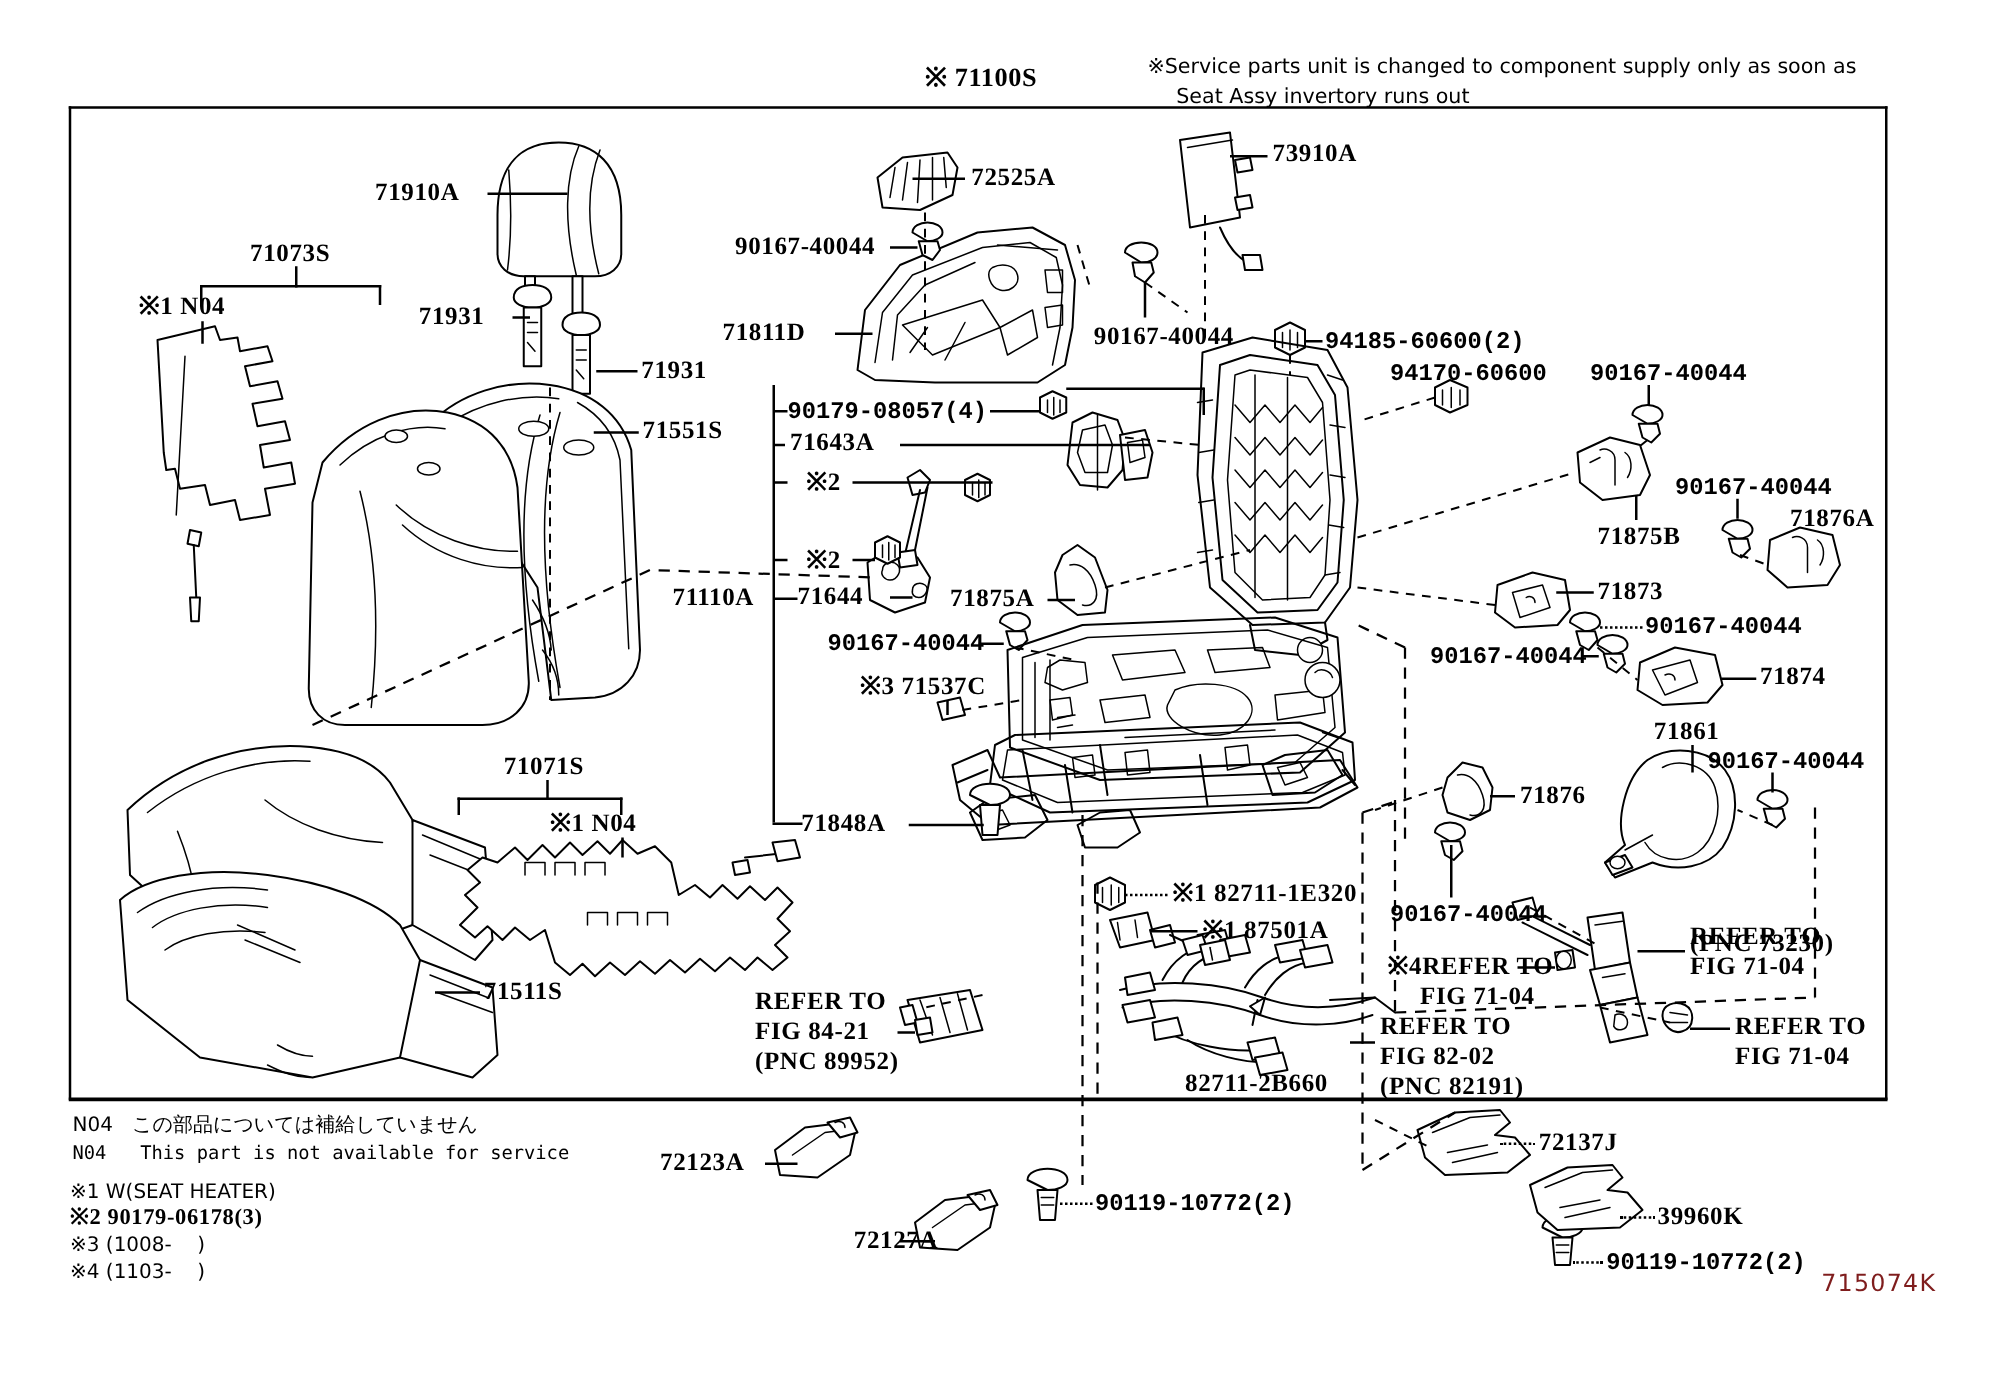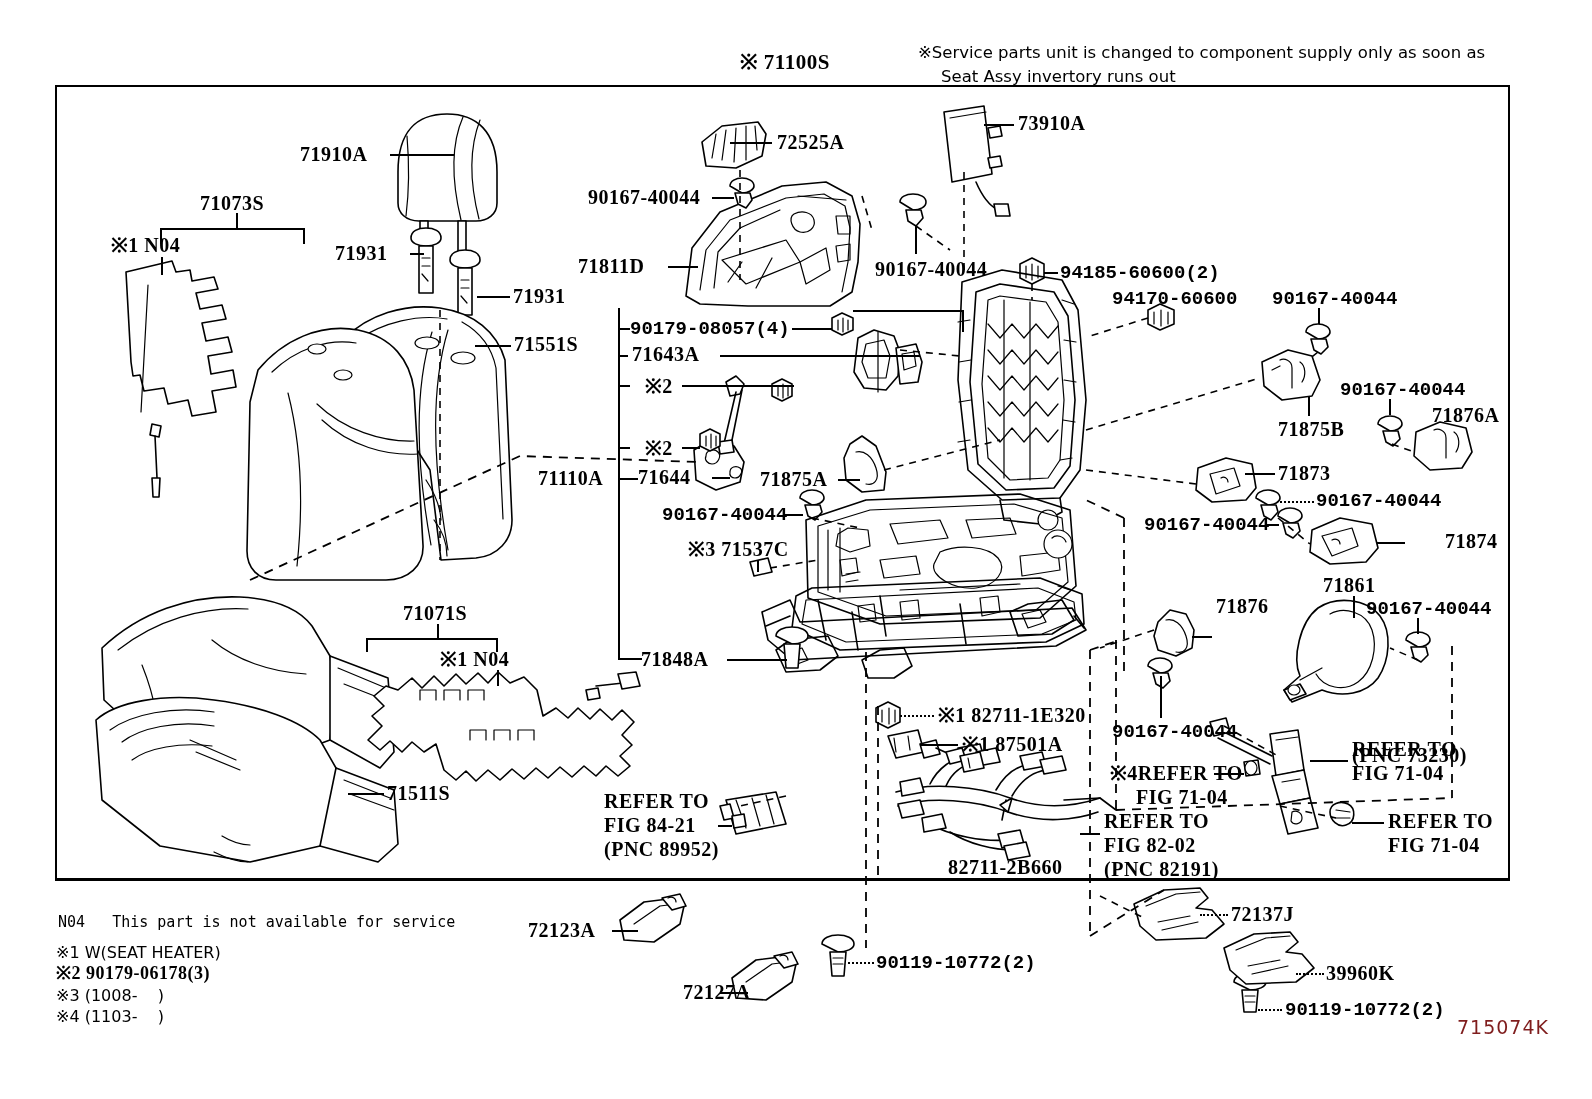--- a/index.html
+++ b/index.html
@@ -663,30 +663,30 @@
 
   <div class="lbl" style="left:1278px; top:462px;">71873</div>
   <div class="ld" style="left:1245px; top:473px; width:30px;"></div>
 
   <div class="lbl mono" style="left:1316px; top:490px;">90167-40044</div>
   <div class="dot" style="left:1280px; top:501px; width:34px;"></div>
 
   <div class="lbl mono" style="left:1144px; top:514px;">90167-40044</div>
   <div class="ld" style="left:1265px; top:524px; width:14px;"></div>
 
-  <div class="lbl" style="left:1408px; top:530px;margin-left:37px;">71874</div>
+  <div class="lbl" style="left:1408px; top:530px;">71874</div>
   <div class="ld" style="left:1377px; top:542px; width:28px;"></div>
 
   <div class="lbl" style="left:1323px; top:574px;">71861</div>
   <div class="ldv" style="left:1353px; top:596px; height:22px;"></div>
 
   <div class="lbl mono" style="left:1366px; top:598px;">90167-40044</div>
   <div class="ldv" style="left:1417px; top:618px; height:16px;"></div>
 
-  <div class="lbl" style="left:1216px; top:595px;font-family:Liberation Serif, serif;">71876</div>
+  <div class="lbl" style="left:1216px; top:625px;font-family:Liberation Serif, serif;">71876</div>
   <div class="ld" style="left:1192px; top:636px; width:20px;"></div>
 
   <div class="lbl mono" style="left:1112px; top:721px;">90167-40044</div>
   <div class="ldv" style="left:1160px; top:676px; height:42px;"></div>
 
   <div class="lbl" style="left:1352px; top:738px;">REFER TO</div>
   <div class="lbl" style="left:1352px; top:762px;">FIG 71-04</div>
   <div class="lbl" style="left:1352px; top:744px;">(PNC 73230)</div>
   <div class="ld" style="left:1310px; top:760px; width:38px;"></div>
 
@@ -727,20 +727,21 @@
 
   <div class="lbl" style="left:1231px; top:903px;">72137J</div>
   <div class="dot" style="left:1200px; top:914px; width:28px;"></div>
 
   <div class="lbl" style="left:1326px; top:962px;">39960K</div>
   <div class="dot" style="left:1296px; top:973px; width:28px;"></div>
 
   <div class="lbl mono" style="left:1285px; top:999px;">90119-10772(2)</div>
   <div class="dot" style="left:1258px; top:1009px; width:24px;"></div>
 
+  <div class="note" style="left:58px; top:889px;">N04   この部品については補給していません</div>
   <div class="note thin" style="left:58px; top:912px;">N04   This part is not available for service</div>
   <div class="note" style="left:56px; top:942px;">※1 W(SEAT HEATER)</div>
   <div class="lbl" style="left:56px; top:963px; font-size:18px;">※2 90179-06178(3)</div>
   <div class="note" style="left:56px; top:985px;">※3 (1008-    )</div>
   <div class="note" style="left:56px; top:1006px;">※4 (1103-    )</div>
 
   <div class="figcode" style="left:1457px; top:1016px;">715074K</div>
 
 </div>
 

